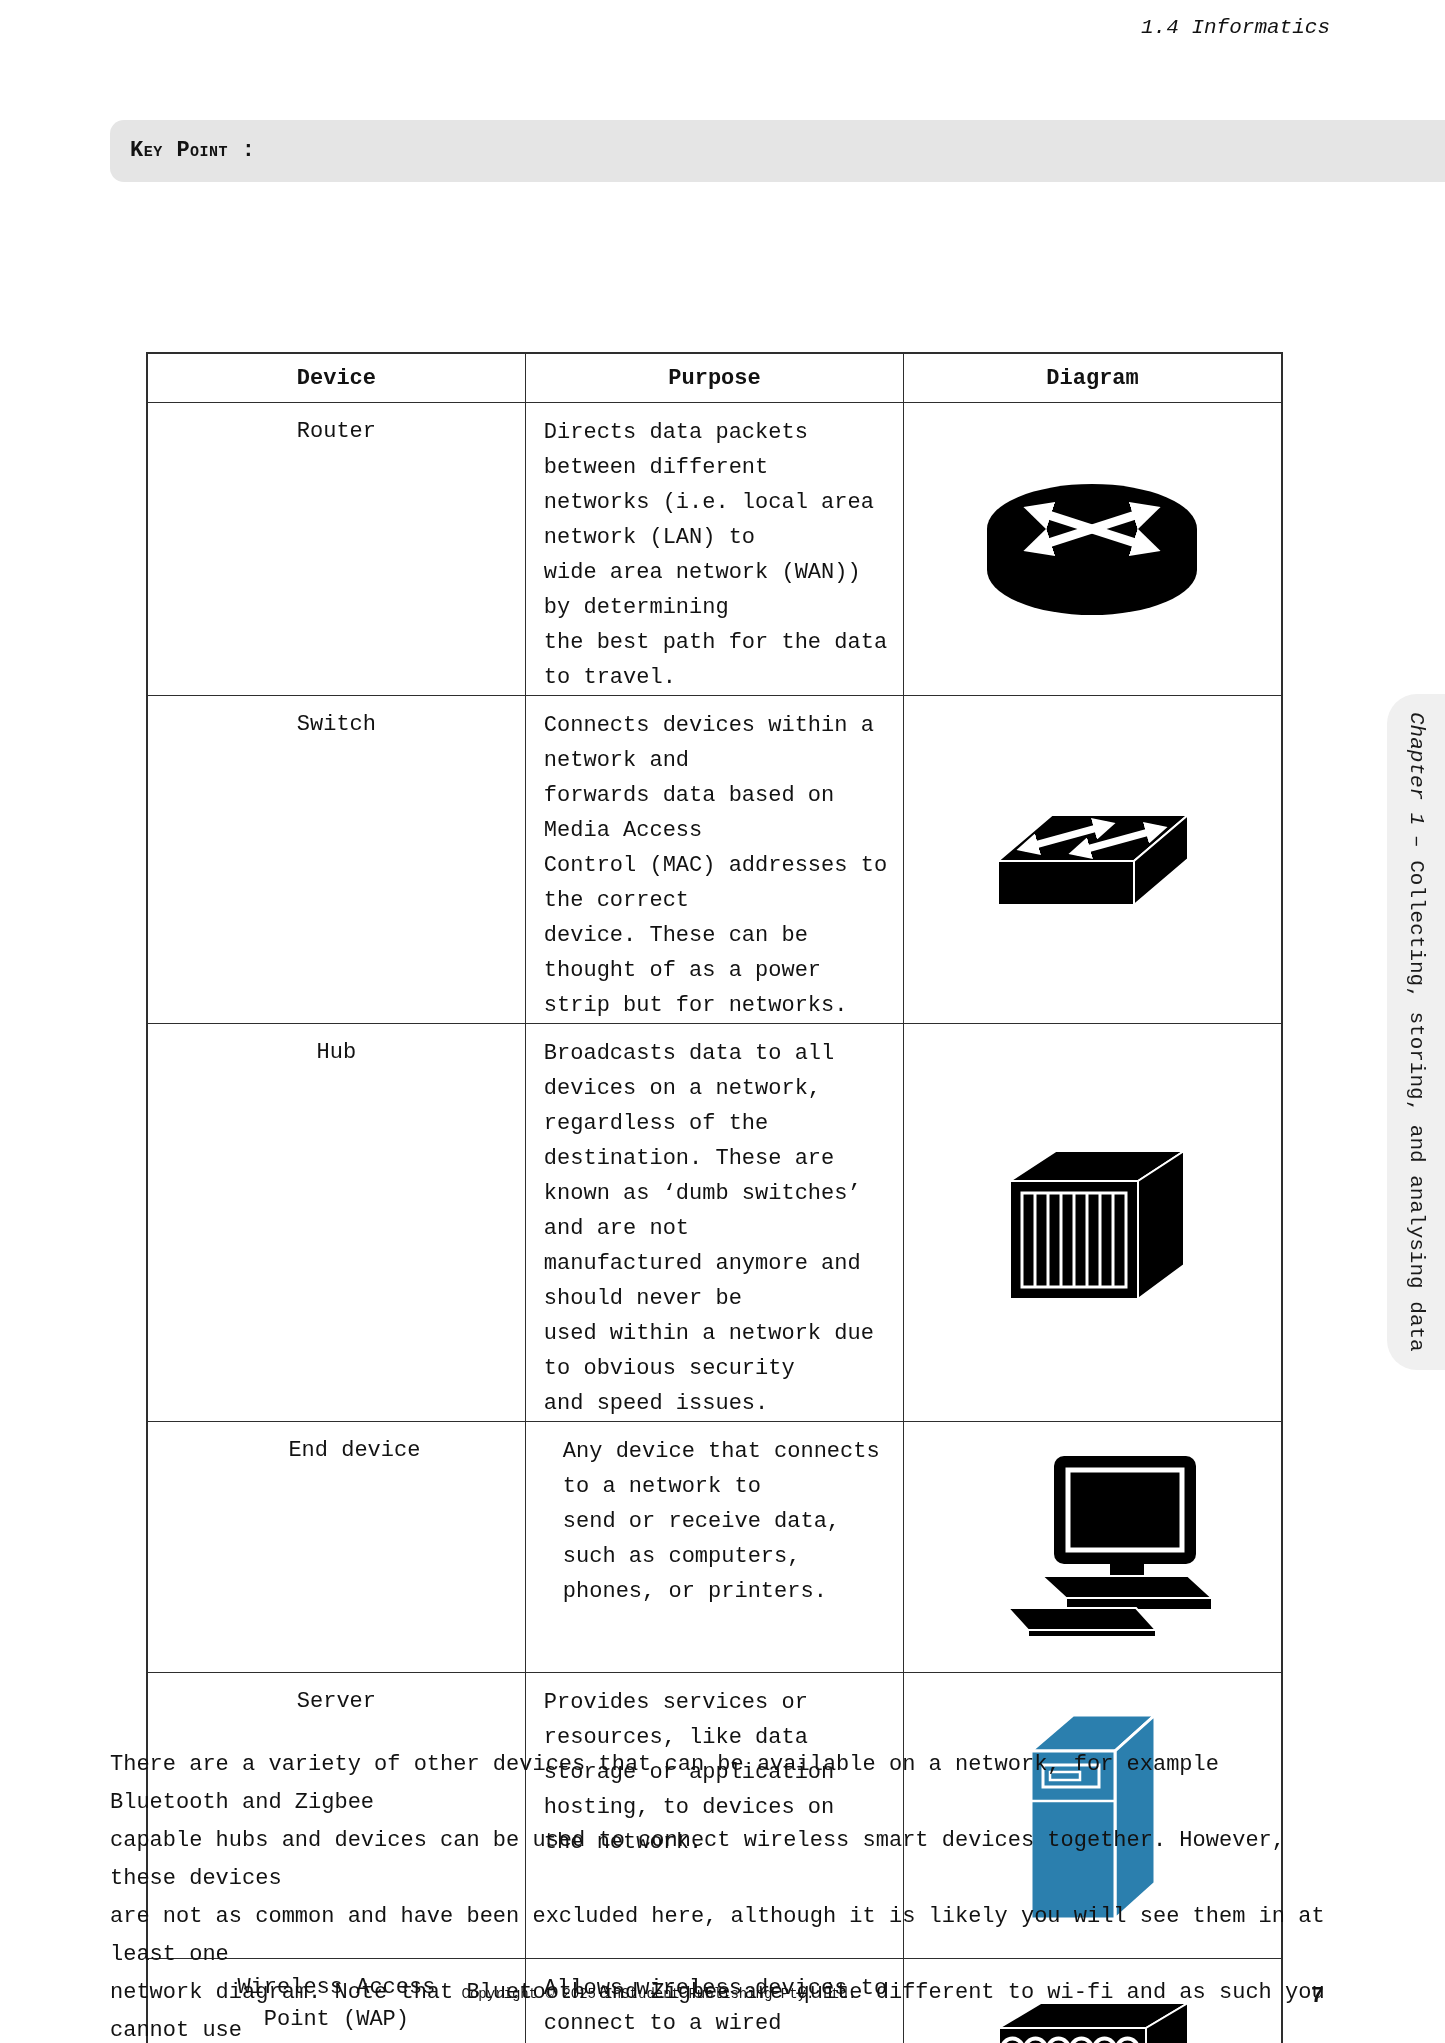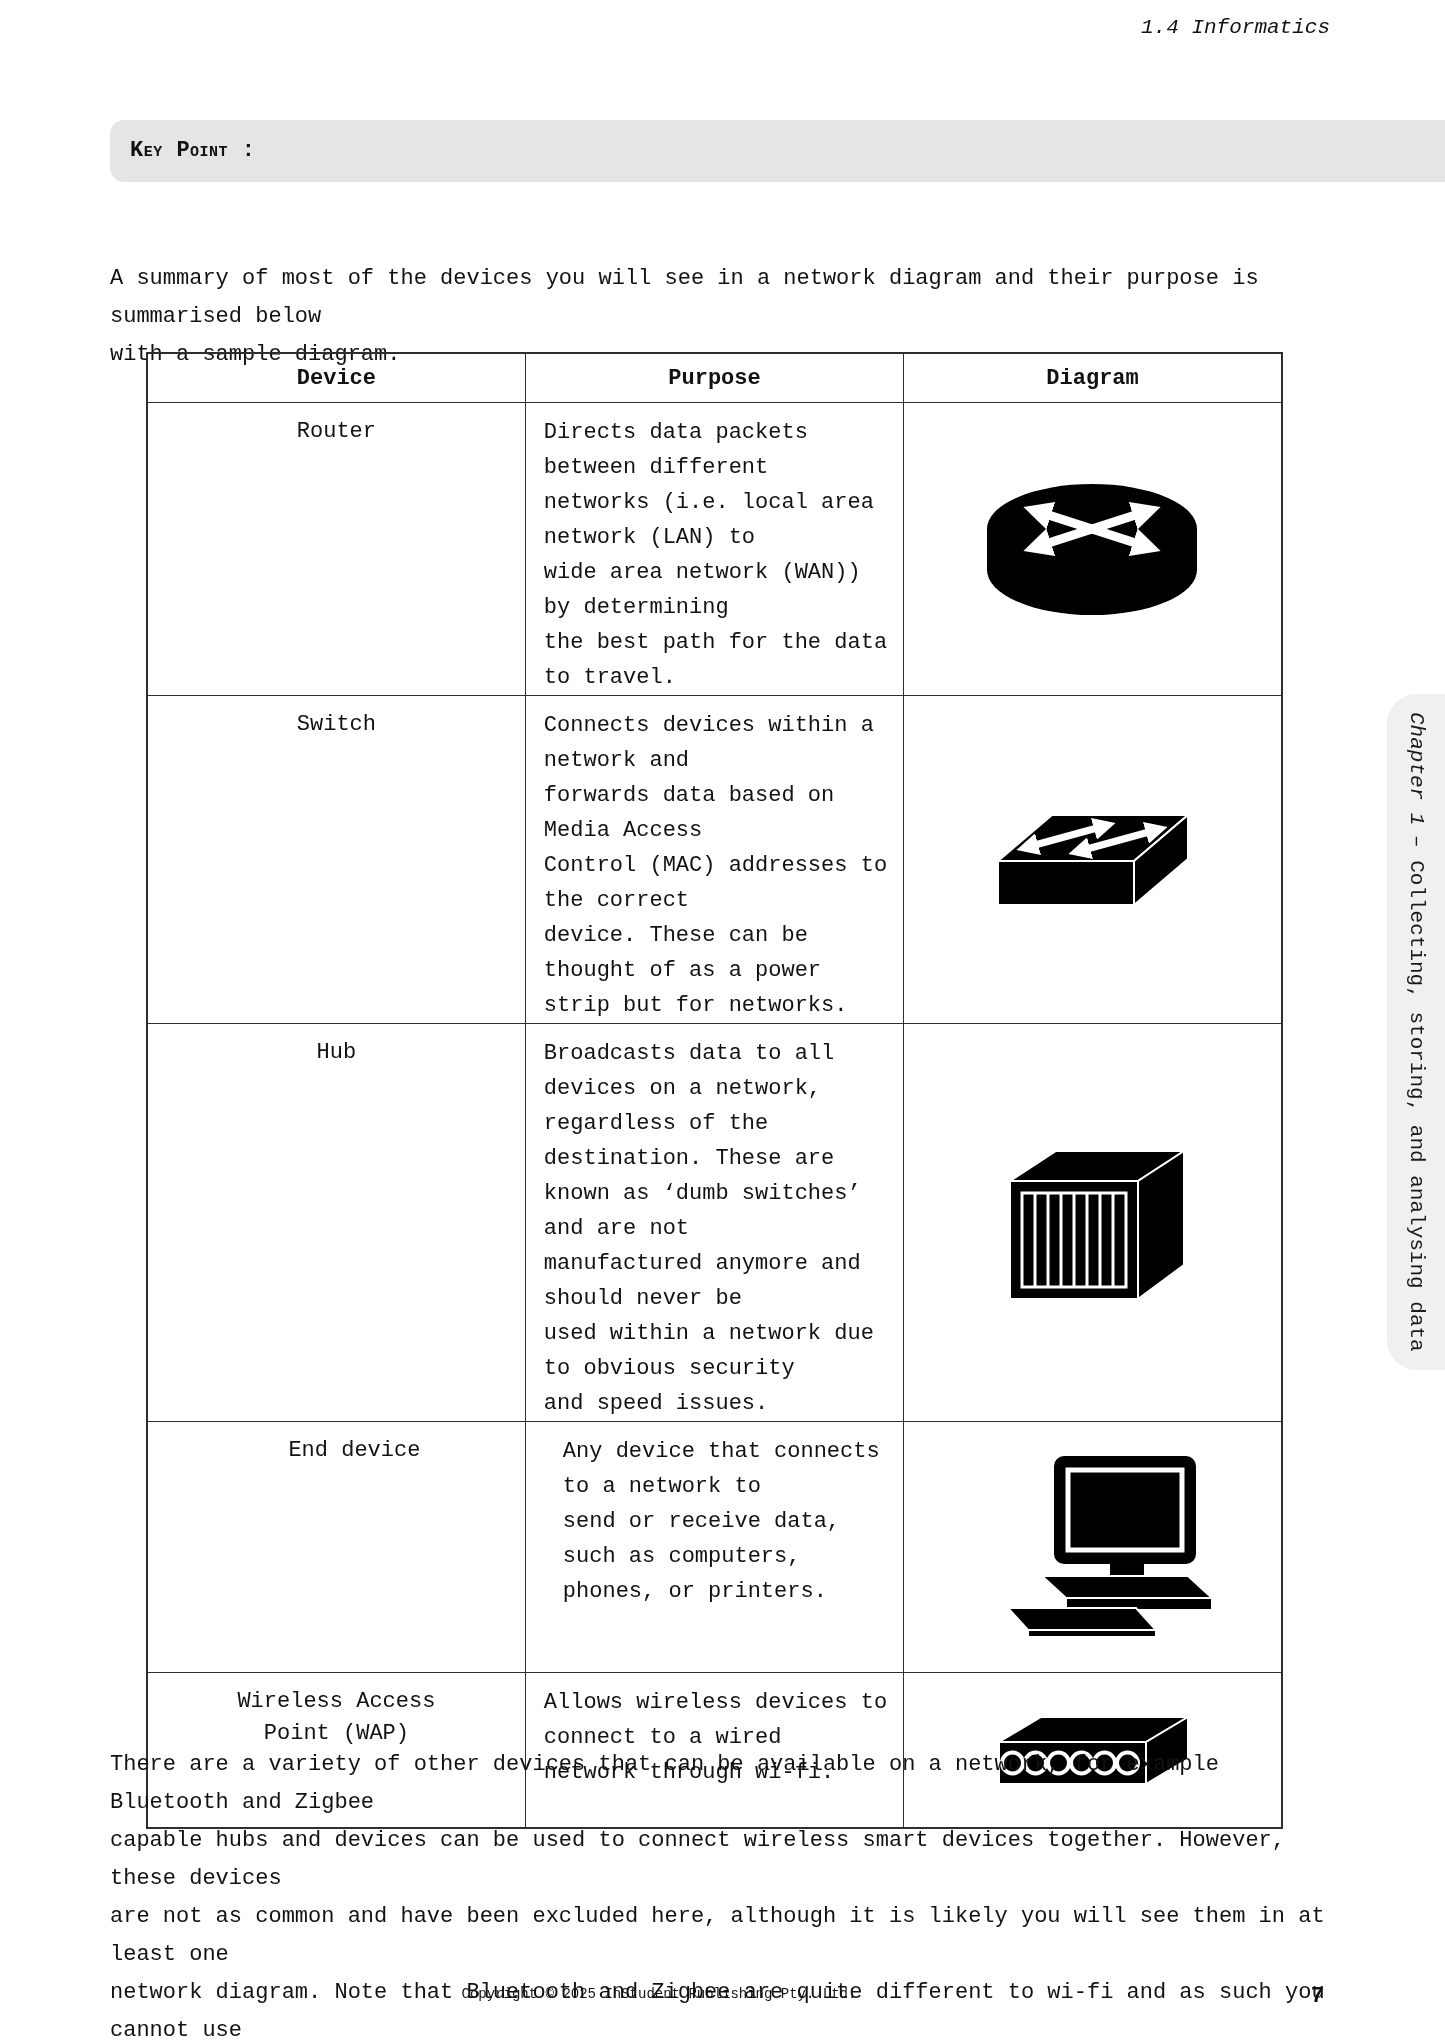--- a/index.html
+++ b/index.html
@@ -72,22 +72,20 @@
       </marker>
     </defs>
   </svg>
 
   <div class="running-head">1.4 Informatics</div>
 
   <div class="keypoint">
     <div class="kp-label">Key Point :</div>
   </div>
 
-  <div class="intro pre">A summary of most of the devices you will see in a network diagram and their purpose is summarised below
-with a sample diagram.</div>
 
   <table class="devices">
     <tbody>
         <tr>
       <th>Device</th>
       <th>Purpose</th>
       <th>Diagram</th>
     </tr>
 
     <tr class="r-router">
@@ -163,20 +161,36 @@
           <rect x="60" y="14" width="114" height="80" fill="#000" stroke="#fff" stroke-width="5"></rect>
           <rect x="102" y="106" width="34" height="14" fill="#000"></rect>
           <polygon points="34,120 180,120 204,142 58,142" fill="#000" stroke="#fff" stroke-width="2"></polygon>
           <polygon points="58,142 204,142 204,154 58,154" fill="#000" stroke="#fff" stroke-width="2"></polygon>
           <polygon points="0,152 128,152 148,174 20,174" fill="#000" stroke="#fff" stroke-width="2"></polygon>
           <polygon points="20,174 148,174 148,181 20,181" fill="#000" stroke="#fff" stroke-width="2"></polygon>
         </svg>
       </td>
     </tr>
 
+    <tr class="r-server">
+      <td class="device pre">Server</td>
+      <td class="purpose pre">Provides services or resources, like data
+storage or application hosting, to devices on
+the network.</td>
+      <td class="diagram">
+        <svg width="140" height="218" viewBox="0 0 140 218">
+          <polygon points="8,44 50,8 132,8 92,44" fill="#2b7fae" stroke="#fff" stroke-width="3" stroke-linejoin="round"></polygon>
+          <polygon points="92,44 132,8 132,176 92,212" fill="#2b7fae" stroke="#fff" stroke-width="3" stroke-linejoin="round"></polygon>
+          <rect x="8" y="44" width="84" height="168" fill="#2b7fae" stroke="#fff" stroke-width="3" stroke-linejoin="round"></rect>
+          <rect x="20" y="58" width="56" height="22" fill="none" stroke="#fff" stroke-width="3"></rect>
+          <rect x="27" y="65" width="30" height="8" fill="none" stroke="#fff" stroke-width="2.5"></rect>
+          <line x1="8" y1="94" x2="92" y2="94" stroke="#fff" stroke-width="2.5"></line>
+        </svg>
+      </td>
+    </tr>
 
     <tr class="r-wap">
       <td class="device pre">Wireless Access
 Point (WAP)</td>
       <td class="purpose pre">Allows wireless devices to connect to a wired
 network through wi-fi.</td>
       <td class="diagram">
         <svg width="198" height="78" viewBox="0 0 198 78">
           <polygon points="5,31 47,6 194,6 152,31" fill="#000" stroke="#fff" stroke-width="2"></polygon>
           <polygon points="152,31 194,6 194,48 152,73" fill="#000" stroke="#fff" stroke-width="2"></polygon>

